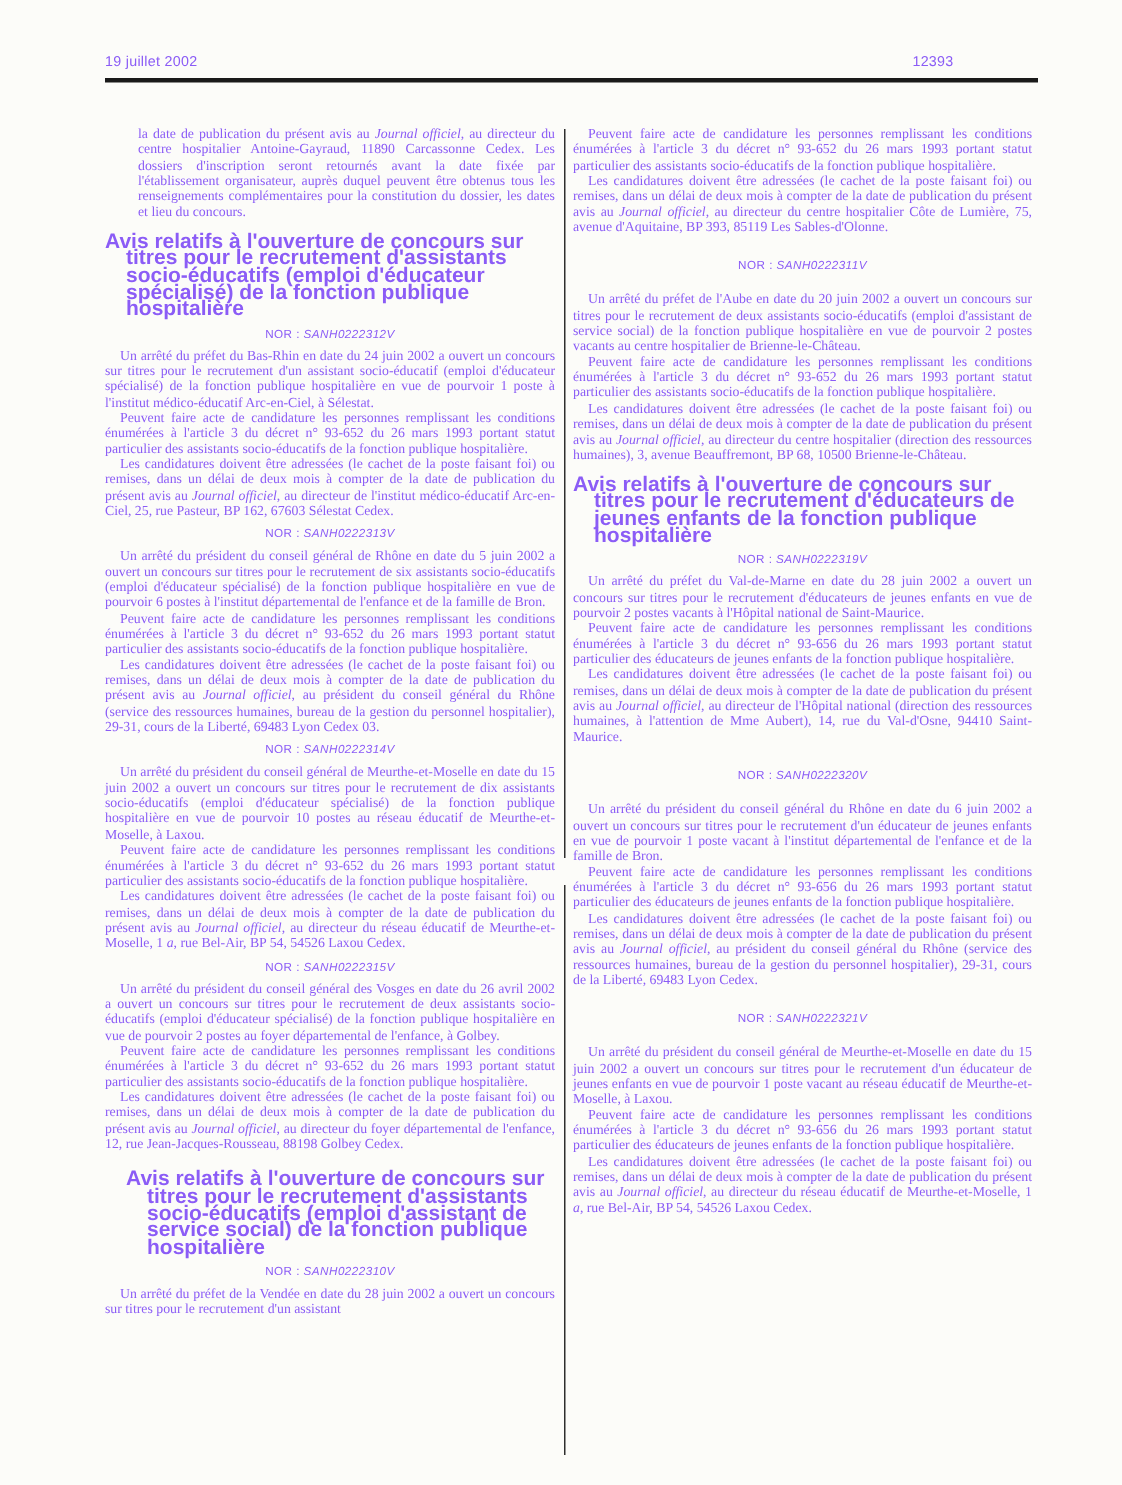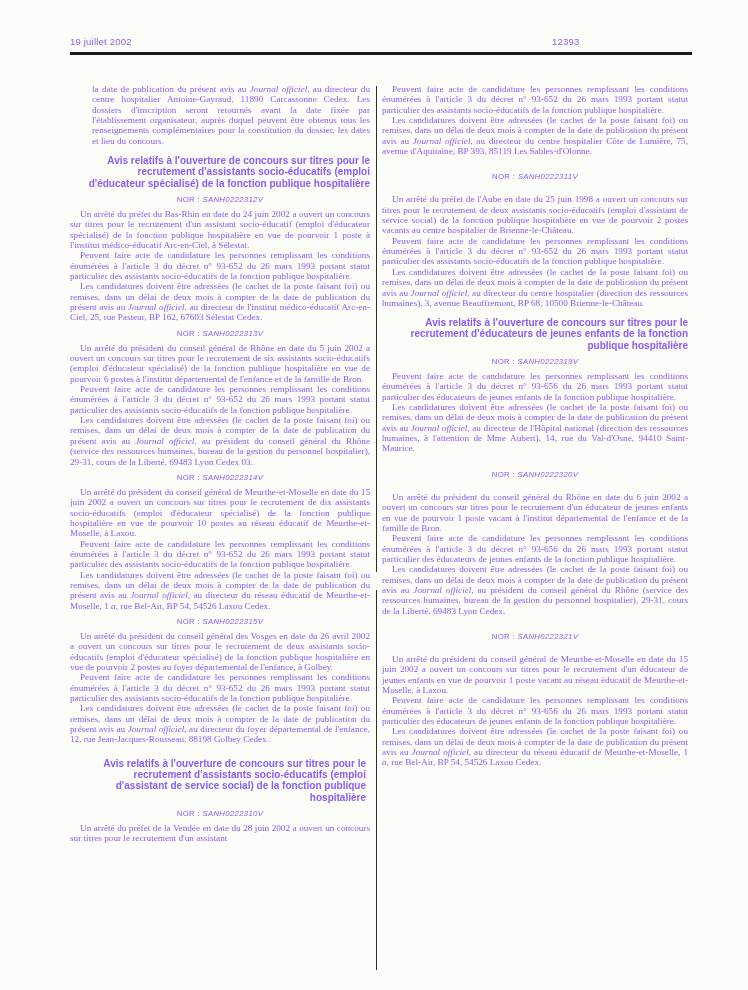--- a/index.html
+++ b/index.html
@@ -21,21 +21,21 @@
     top: 36px; left: 70px; width: 622px;
     display: flex; justify-content: space-between; align-items: baseline;
     border-bottom: 3px solid #1a1a1a;
     padding-bottom: 5px;
     font-family: "Liberation Sans", sans-serif;
     font-size: 9.5px;
     letter-spacing: 0.2px;
   }
   .head-date  { width: 140px; text-align: left; }
   .head-title { flex: 1; text-align: center; font-size: 10px; letter-spacing: 0.4px; }
-  .head-page  { width: 140px; text-align: left; }
+  .head-page  { width: 140px; text-align: center; }
   
   .page-body {
     position: absolute;
     top: 84px; left: 70px; width: 622px;
     display: flex; align-items: flex-start;
   }
   .col { width: 300px; }
   .col.col-right { width: 306px; }
   .col-divider {
     width: 1px; height: 884px;
@@ -49,24 +49,24 @@
     font-size: 9.2px;
     line-height: 10.35px;
     text-align: justify;
     text-indent: 10px;
   }
   .body-text.no-indent { text-indent: 0; margin-left: 22px; }
   .section-heading {
     margin: 9px 0 2px;
     font-family: "Liberation Sans", sans-serif;
     font-weight: bold;
-    font-size: 10px;
+    font-size: 14px;
     line-height: 11.3px;
     padding-left: 14px; text-indent: -14px;
-    text-align: right;
+    text-align: left;
   }
   .section-heading.narrow { margin-left: 14px; margin-right: 4px; margin-top: 13px; }
   .nor-line {
     margin: 6px 0 5px;
     text-align: center;
     font-family: "Liberation Sans", sans-serif;
     font-size: 7.8px;
     letter-spacing: 0.3px;
   }
   .nor-line.spacious { margin: 16px 0 13px; }
@@ -105,25 +105,26 @@
         <p class="body-text">Les candidatures doivent être adressées (le cachet de la poste faisant foi) ou remises, dans un délai de deux mois à compter de la date de publication du présent avis au <i>Journal officiel</i>, au directeur du foyer départemental de l'enfance, 12, rue Jean-Jacques-Rousseau, 88198 Golbey Cedex.</p>
         <h2 class="section-heading narrow">Avis relatifs à l'ouverture de concours sur titres pour le recrutement d'assistants socio-éducatifs (emploi d'assistant de service social) de la fonction publique hospitalière</h2>
         <div class="nor-line"><span class="nor-label">NOR : </span><span class="nor-code">SANH0222310V</span></div>
         <p class="body-text">Un arrêté du préfet de la Vendée en date du 28 juin 2002 a ouvert un concours sur titres pour le recrutement d'un assistant</p>
       </div>
     <div class="col-divider"></div>
     <div class="col col-right">
         <p class="body-text">Peuvent faire acte de candidature les personnes remplissant les conditions énumérées à l'article 3 du décret n° 93-652 du 26 mars 1993 portant statut particulier des assistants socio-éducatifs de la fonction publique hospitalière.</p>
         <p class="body-text">Les candidatures doivent être adressées (le cachet de la poste faisant foi) ou remises, dans un délai de deux mois à compter de la date de publication du présent avis au <i>Journal officiel</i>, au directeur du centre hospitalier Côte de Lumière, 75, avenue d'Aquitaine, BP 393, 85119 Les Sables-d'Olonne.</p>
         <div class="nor-line spacious"><span class="nor-label">NOR : </span><span class="nor-code">SANH0222311V</span></div>
-        <p class="body-text">Un arrêté du préfet de l'Aube en date du 25 juin 1998 a ouvert un concours sur titres pour le recrutement de deux assistants socio-éducatifs (emploi d'assistant de service social) de la fonction publique hospitalière en vue de pourvoir 2 postes vacants au centre hospitalier de Brienne-le-Château.</p>
+        <p class="body-text">Un arrêté du préfet de l'Aube en date du 20 juin 2002 a ouvert un concours sur titres pour le recrutement de deux assistants socio-éducatifs (emploi d'assistant de service social) de la fonction publique hospitalière en vue de pourvoir 2 postes vacants au centre hospitalier de Brienne-le-Château.</p>
         <p class="body-text">Peuvent faire acte de candidature les personnes remplissant les conditions énumérées à l'article 3 du décret n° 93-652 du 26 mars 1993 portant statut particulier des assistants socio-éducatifs de la fonction publique hospitalière.</p>
         <p class="body-text">Les candidatures doivent être adressées (le cachet de la poste faisant foi) ou remises, dans un délai de deux mois à compter de la date de publication du présent avis au <i>Journal officiel</i>, au directeur du centre hospitalier (direction des ressources humaines), 3, avenue Beauffremont, BP 68, 10500 Brienne-le-Château.</p>
         <h2 class="section-heading">Avis relatifs à l'ouverture de concours sur titres pour le recrutement d'éducateurs de jeunes enfants de la fonction publique hospitalière</h2>
         <div class="nor-line"><span class="nor-label">NOR : </span><span class="nor-code">SANH0222319V</span></div>
+        <p class="body-text">Un arrêté du préfet du Val-de-Marne en date du 28 juin 2002 a ouvert un concours sur titres pour le recrutement d'éducateurs de jeunes enfants en vue de pourvoir 2 postes vacants à l'Hôpital national de Saint-Maurice.</p>
         <p class="body-text">Peuvent faire acte de candidature les personnes remplissant les conditions énumérées à l'article 3 du décret n° 93-656 du 26 mars 1993 portant statut particulier des éducateurs de jeunes enfants de la fonction publique hospitalière.</p>
         <p class="body-text">Les candidatures doivent être adressées (le cachet de la poste faisant foi) ou remises, dans un délai de deux mois à compter de la date de publication du présent avis au <i>Journal officiel</i>, au directeur de l'Hôpital national (direction des ressources humaines, à l'attention de Mme Aubert), 14, rue du Val-d'Osne, 94410 Saint-Maurice.</p>
         <div class="nor-line spacious"><span class="nor-label">NOR : </span><span class="nor-code">SANH0222320V</span></div>
         <p class="body-text">Un arrêté du président du conseil général du Rhône en date du 6 juin 2002 a ouvert un concours sur titres pour le recrutement d'un éducateur de jeunes enfants en vue de pourvoir 1 poste vacant à l'institut départemental de l'enfance et de la famille de Bron.</p>
         <p class="body-text">Peuvent faire acte de candidature les personnes remplissant les conditions énumérées à l'article 3 du décret n° 93-656 du 26 mars 1993 portant statut particulier des éducateurs de jeunes enfants de la fonction publique hospitalière.</p>
         <p class="body-text">Les candidatures doivent être adressées (le cachet de la poste faisant foi) ou remises, dans un délai de deux mois à compter de la date de publication du présent avis au <i>Journal officiel</i>, au président du conseil général du Rhône (service des ressources humaines, bureau de la gestion du personnel hospitalier), 29-31, cours de la Liberté, 69483 Lyon Cedex.</p>
         <div class="nor-line spacious"><span class="nor-label">NOR : </span><span class="nor-code">SANH0222321V</span></div>
         <p class="body-text">Un arrêté du président du conseil général de Meurthe-et-Moselle en date du 15 juin 2002 a ouvert un concours sur titres pour le recrutement d'un éducateur de jeunes enfants en vue de pourvoir 1 poste vacant au réseau éducatif de Meurthe-et-Moselle, à Laxou.</p>
         <p class="body-text">Peuvent faire acte de candidature les personnes remplissant les conditions énumérées à l'article 3 du décret n° 93-656 du 26 mars 1993 portant statut particulier des éducateurs de jeunes enfants de la fonction publique hospitalière.</p>
         <p class="body-text">Les candidatures doivent être adressées (le cachet de la poste faisant foi) ou remises, dans un délai de deux mois à compter de la date de publication du présent avis au <i>Journal officiel</i>, au directeur du réseau éducatif de Meurthe-et-Moselle, 1 <i>a</i>, rue Bel-Air, BP 54, 54526 Laxou Cedex.</p>

